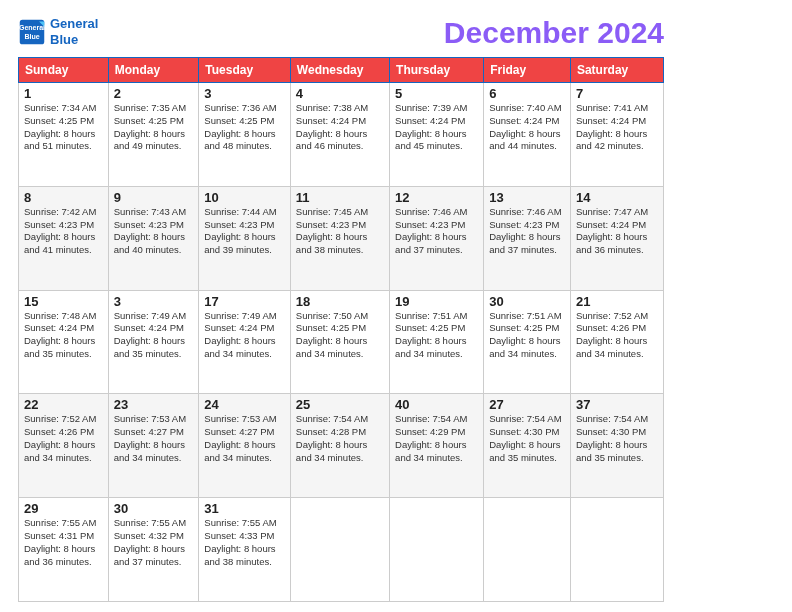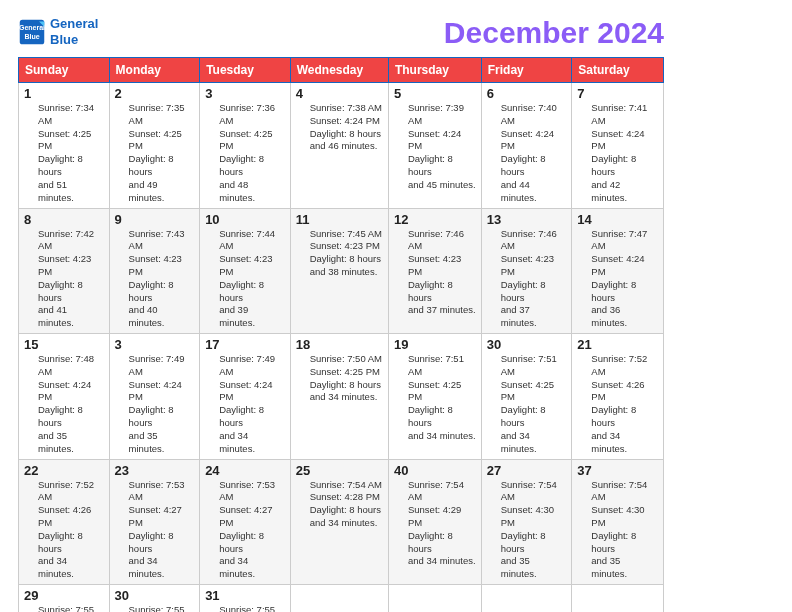--- a/index.html
+++ b/index.html
@@ -85,21 +85,20 @@
       font-size: 13px;
       font-weight: bold;
       color: #222;
       margin-bottom: 1px;
       display: block;
     }
     .day-info {
       font-size: 9.5px;
       color: #333;
       line-height: 1.35;
-      margin-left: 14px;
     }
     .empty-cell {
       background: #fff !important;
     }
   </style>
 </head>
 <body>
 
 <div class="page">
   <div class="header">

